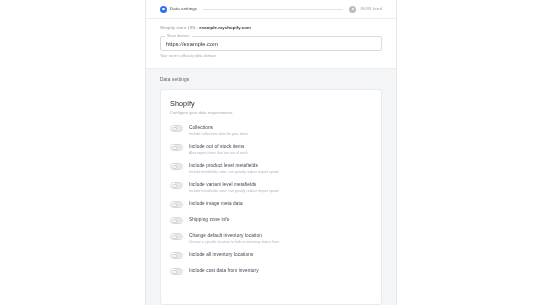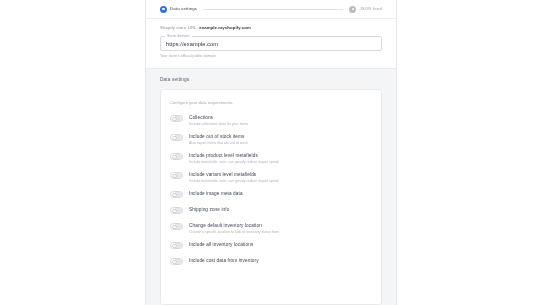--- a/index.html
+++ b/index.html
@@ -233,20 +233,21 @@
         <span class="field-label">Store domain</span>
         <span class="field-value" placeholder="https://example.com">https://example.com</span>
       </div>
       <div class="field-help">Your store's official public domain</div>
     </div>
 
     <div class="section">
       <div class="section-title">Data settings</div>
 
       <div class="card">
+        <div class="card-title">Shopify</div>
         <div class="card-sub">Configure your data requirements.</div>
         <div id="toggle-list">
             <div class="toggle-row">
               <div class="toggle">
                 <span class="track-fill"></span>
                 <span class="knob"></span>
               </div>
               <div class="toggle-texts">
                 <div class="toggle-label">Collections</div>
                 <div class="toggle-desc">Include collections data for your items</div>

